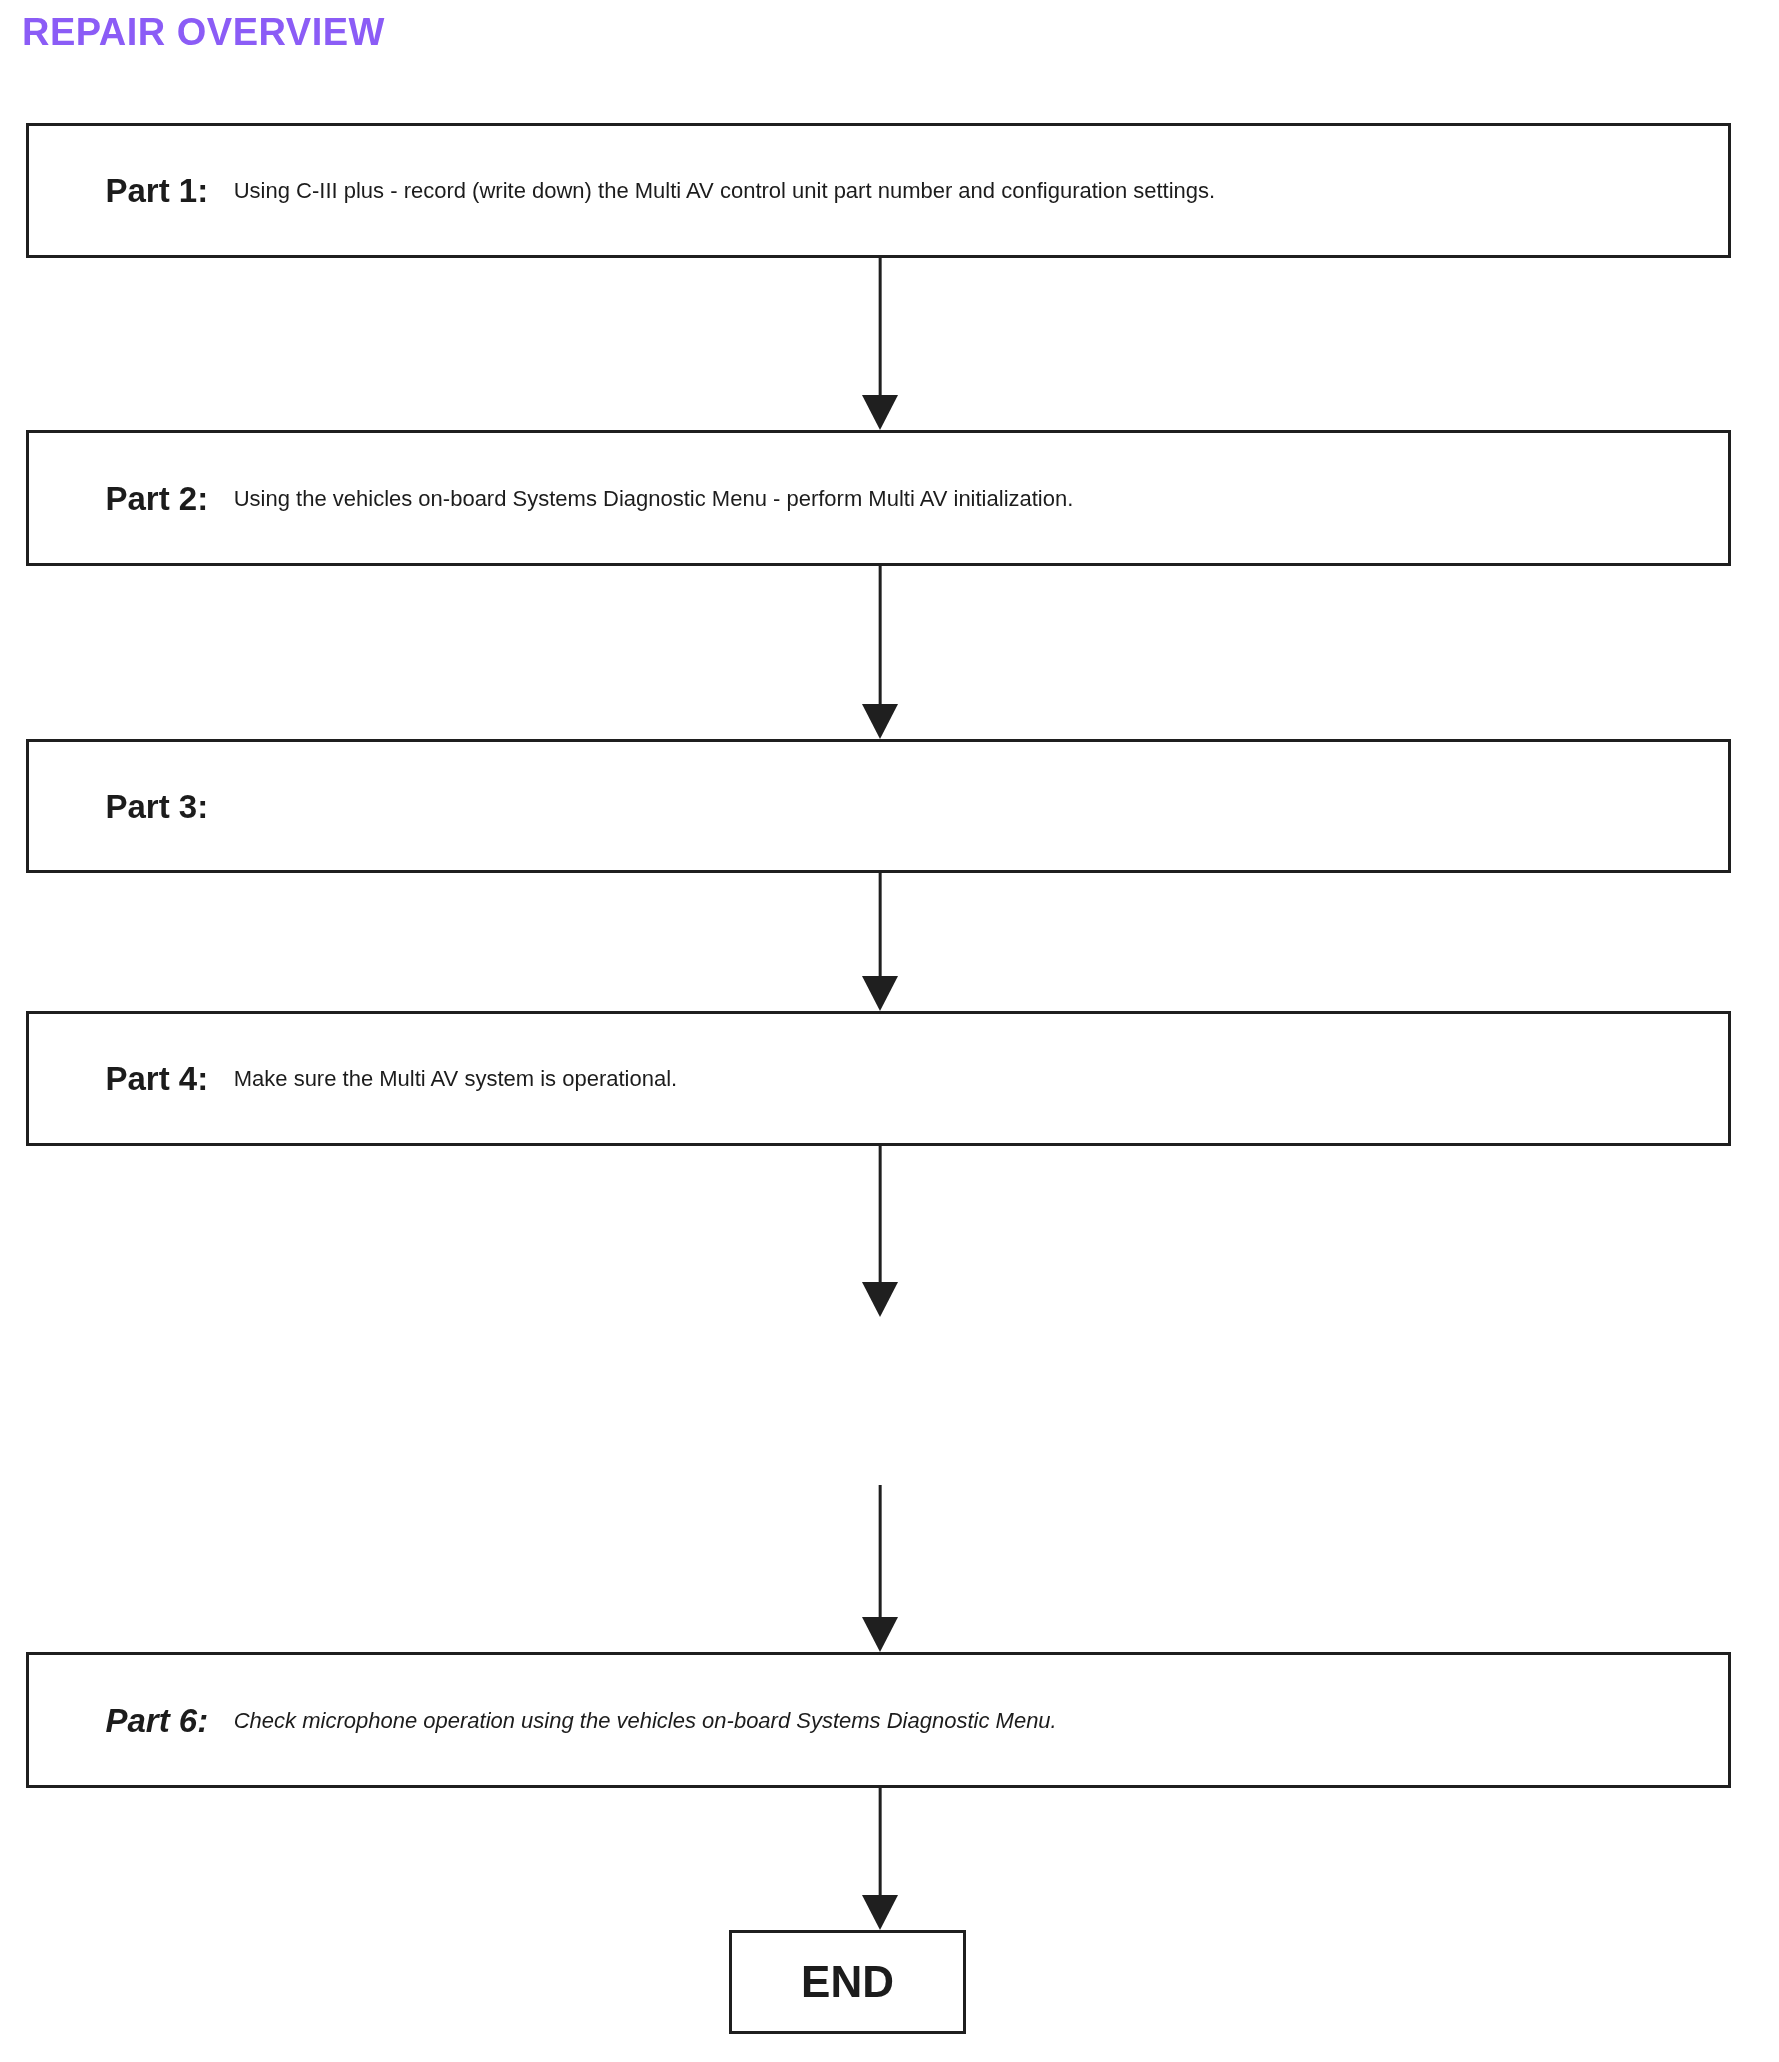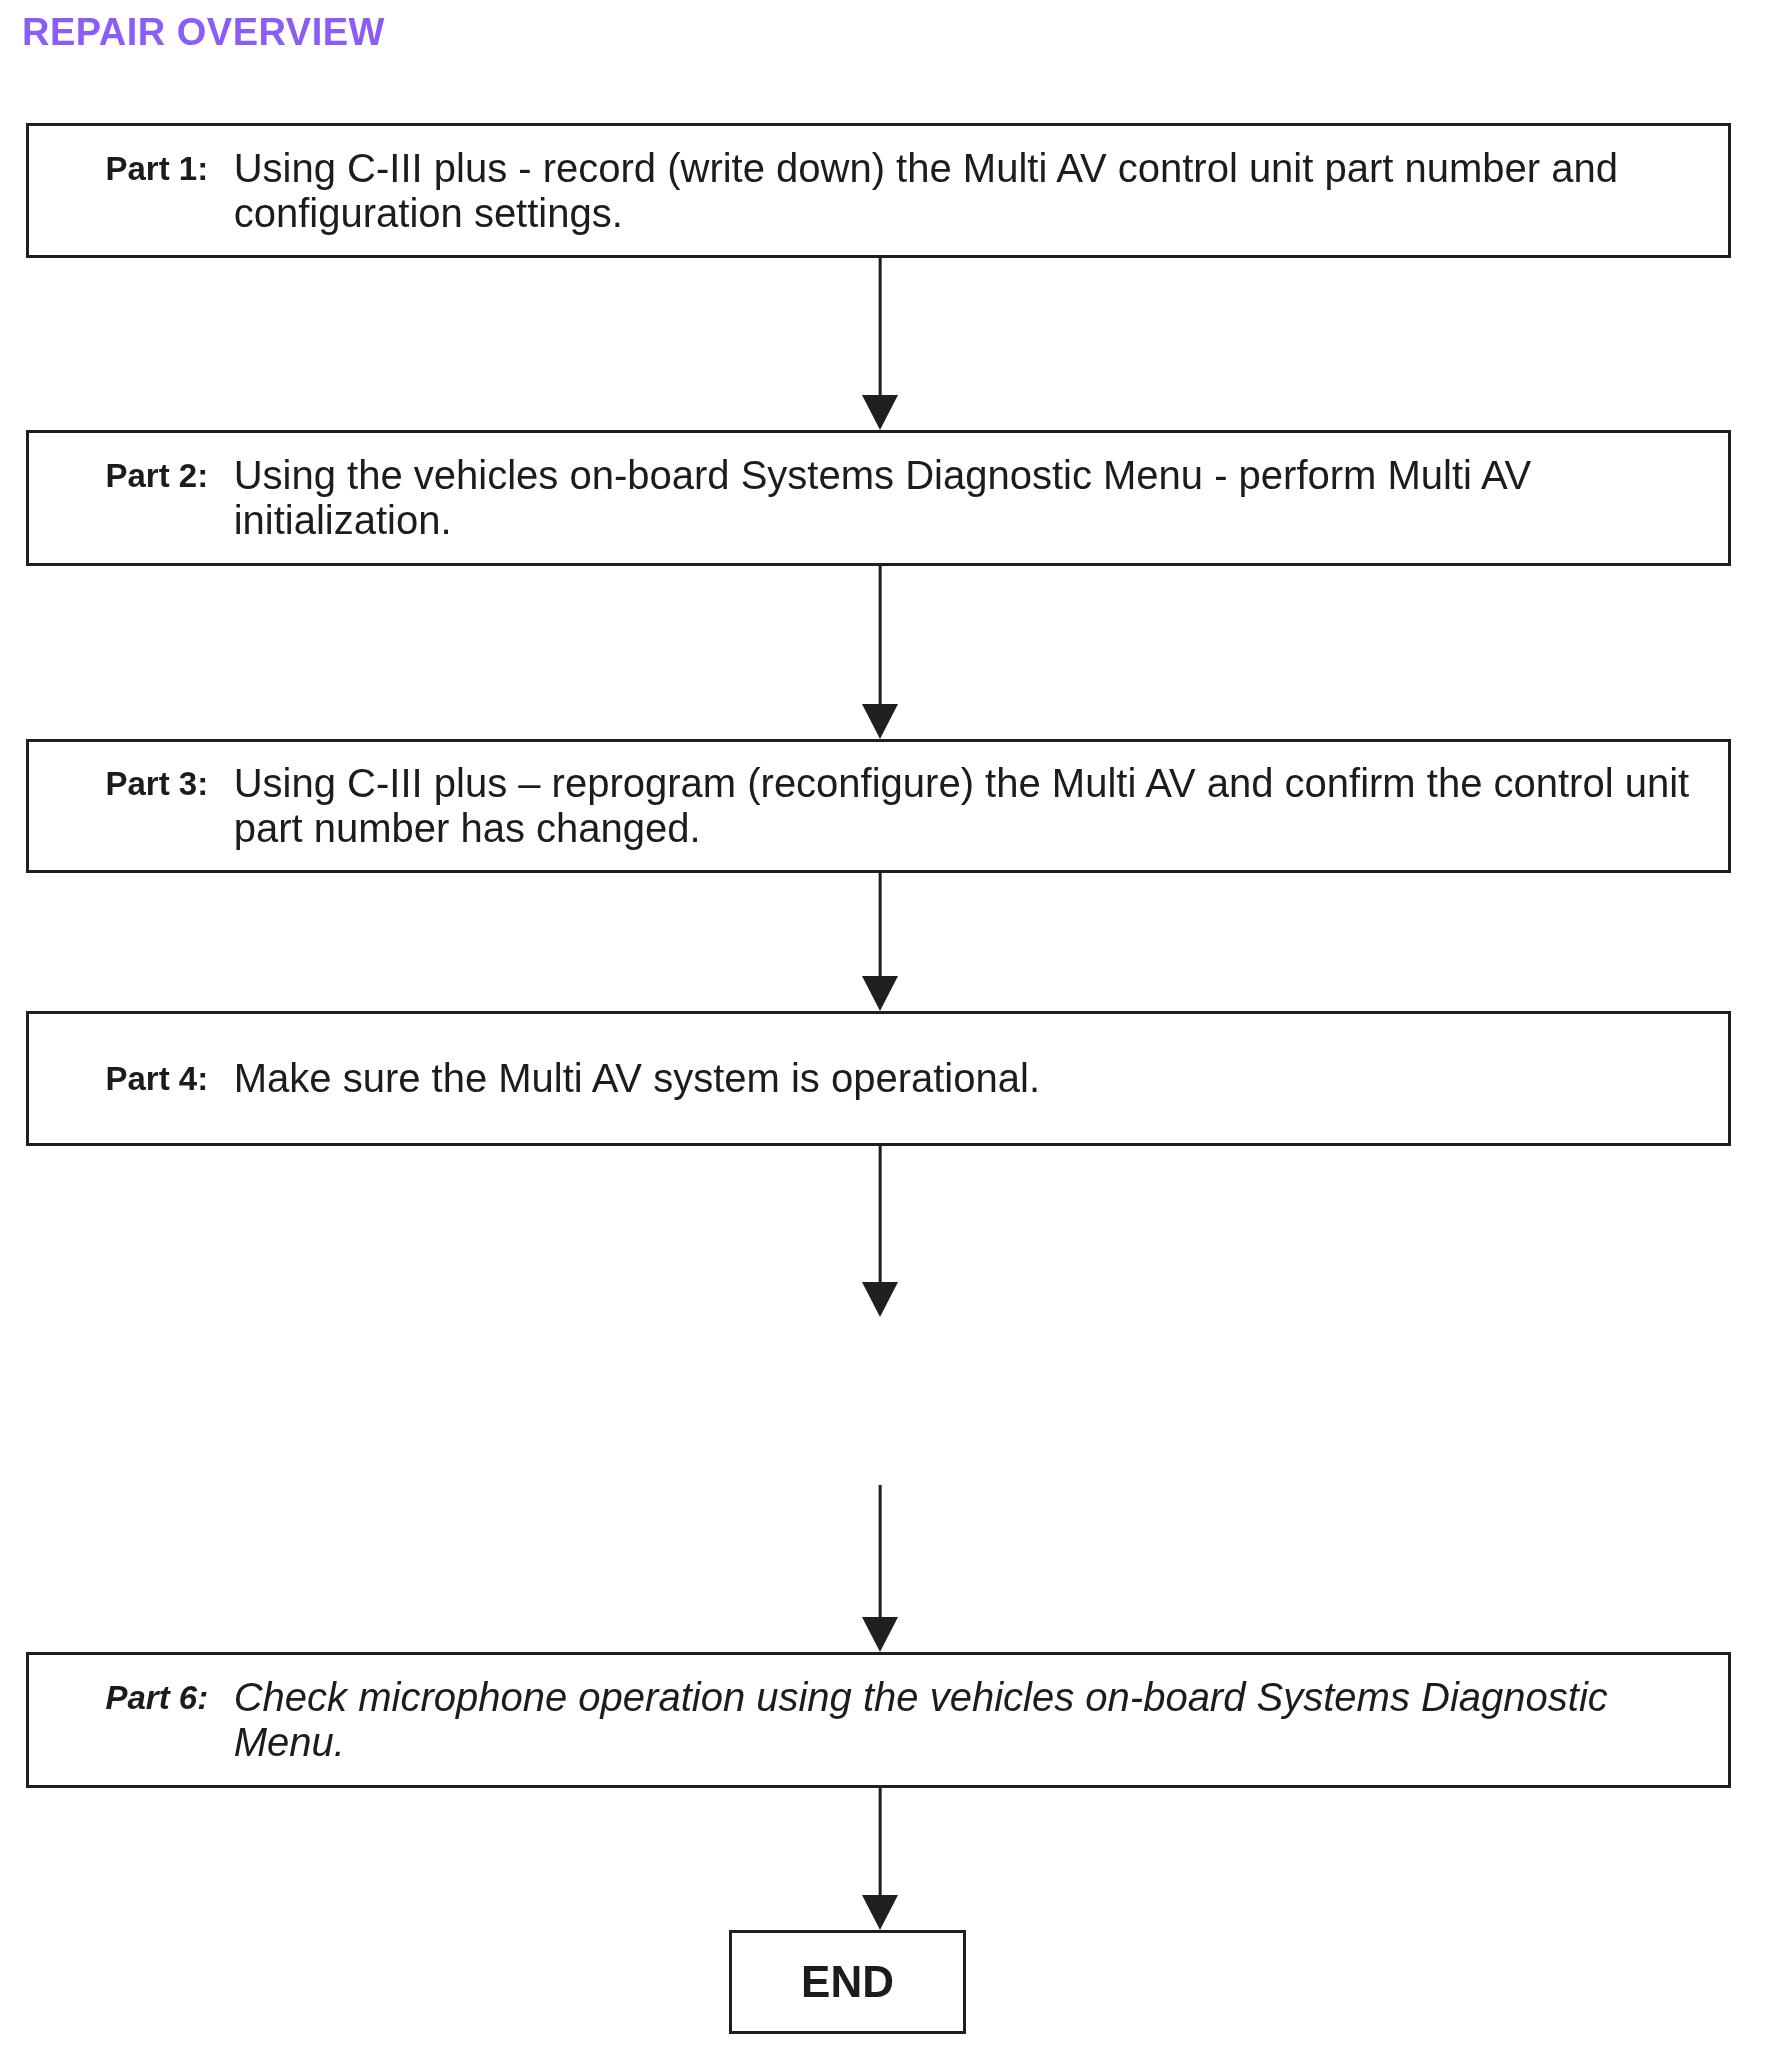--- a/index.html
+++ b/index.html
@@ -46,21 +46,21 @@
   }
   .part-label {
     font-weight: bold;
     font-size: 33px;
     line-height: 45px;
     white-space: nowrap;
     flex: 0 0 auto;
     margin-right: 25.5px;
   }
   .part-text {
-    font-size: 40px;
+    font-size: 22px;
     line-height: 45px;
     flex: 1 1 auto;
   }
   .flow-arrow {
     position: absolute;
     left: 862px;
     width: 36px;
   }
   .flow-arrow .shaft {
     position: absolute;
@@ -139,21 +139,20 @@
   </div>
 
   <div class="flow-arrow arrow-2">
     <div class="shaft"></div>
     <div class="head"></div>
   </div>
 
   <div class="part-box box-3">
     <div class="row">
       <span class="part-label">Part 3:</span>
-      <span class="part-text">Using C-III plus – reprogram (reconfigure) the Multi AV and confirm the control unit part number has changed.</span>
     </div>
   </div>
 
   <div class="flow-arrow arrow-3">
     <div class="shaft"></div>
     <div class="head"></div>
   </div>
 
   <div class="part-box box-4">
     <div class="row">

